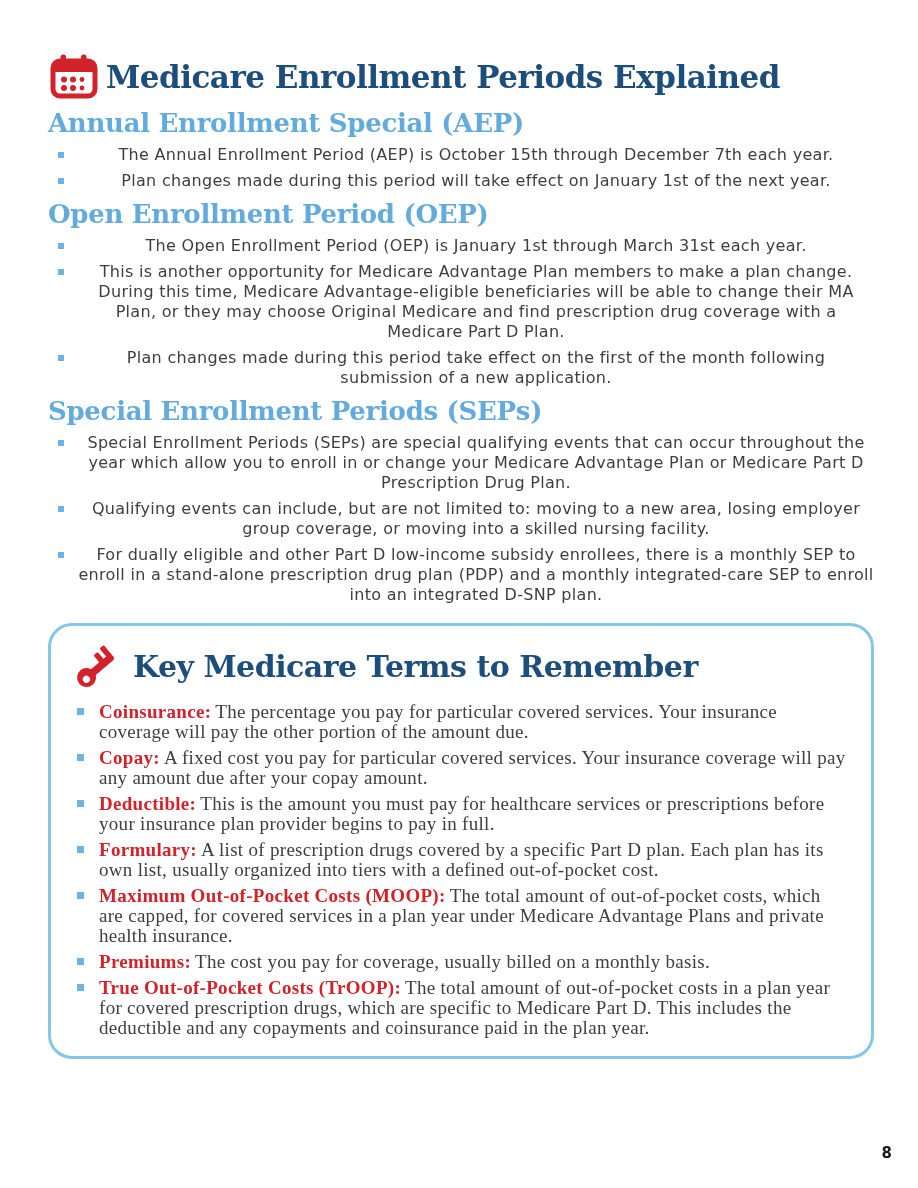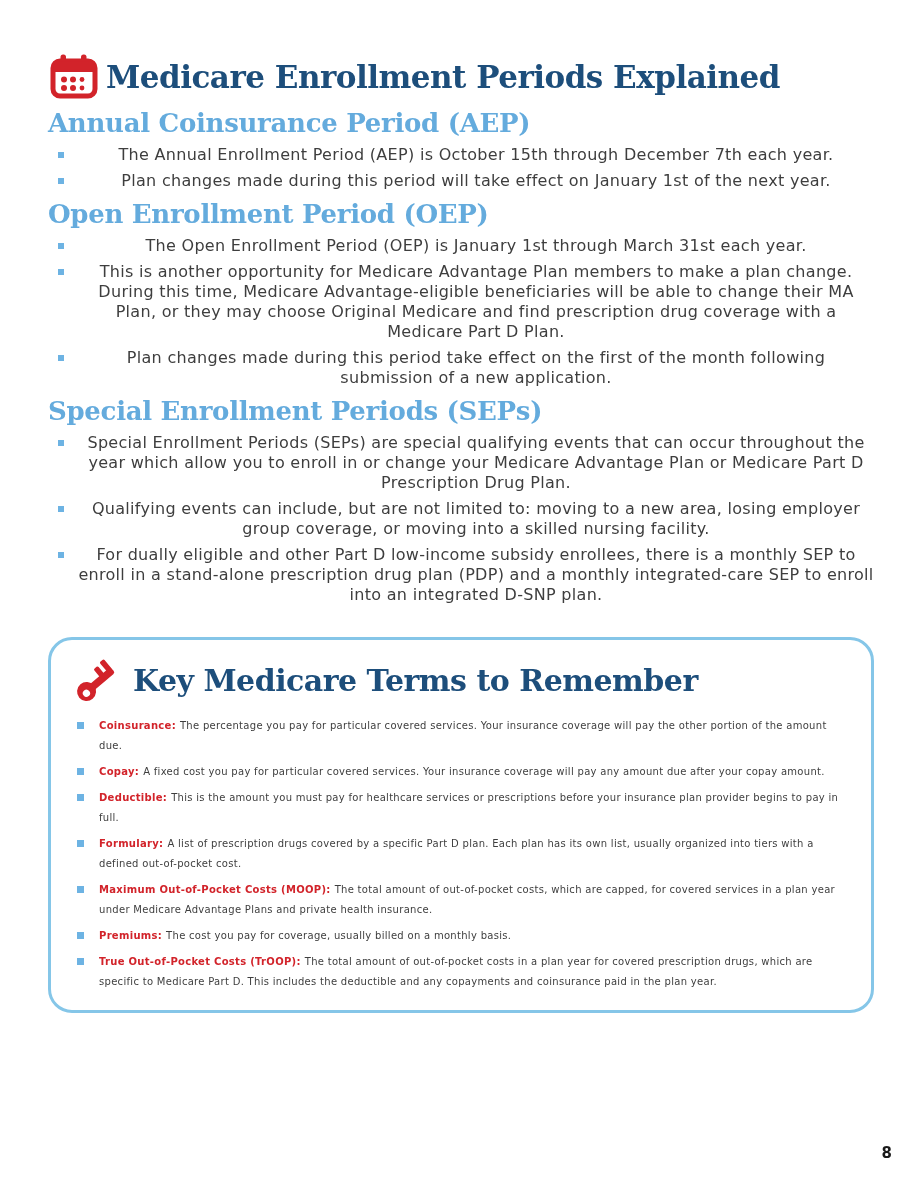--- a/index.html
+++ b/index.html
@@ -49,43 +49,44 @@
   ul.bullets li::before {
     content:"";
     position:absolute;
     left:10px; top:7px;
     width:6px; height:6px;
     background:#6db3e3;
   }
 
   
   .terms-box {
-    margin-top:32px;
+    margin-top:18px;
     border:3.5px solid #85c6e8;
     border-radius:24px;
     padding:16px 24px 12px 20px;
     width:826px;
   }
   .box-header { display:flex; align-items:center; gap:14px; margin:0 0 10px 2px; }
   .box-header h2 {
     font-family:"DejaVu Serif", serif;
     font-weight:bold;
     font-size:30px;
     letter-spacing:-0.5px;
     color:#1d4e7b;
   }
   .icon-key { width:46px; height:50px; flex:0 0 auto; }
   ul.terms { list-style:none; margin:0; }
   ul.terms li {
     position:relative;
     padding-left:28px;
-    font-size:10px;
+    font-size:19px;
     line-height:20px;
     letter-spacing:0.3px;
     margin-bottom:6px;
+    font-family:Liberation Serif, serif;
   }
   ul.terms li::before {
     content:"";
     position:absolute;
     left:6px; top:6px;
     width:7px; height:7px;
     background:#6db3e3;
   }
   .term { color:#d2232a; font-weight:bold; margin-right:4px; }
 
@@ -114,21 +115,21 @@
       <circle cx="23" cy="25.5" r="3" fill="#d2232a"></circle>
       <circle cx="32" cy="25.5" r="2.4" fill="#d2232a"></circle>
       <circle cx="14" cy="34" r="3" fill="#d2232a"></circle>
       <circle cx="23" cy="34" r="3" fill="#d2232a"></circle>
       <circle cx="32" cy="34" r="2.4" fill="#d2232a"></circle>
     </svg>
     <h1>Medicare Enrollment Periods Explained</h1>
   </div>
 
   <section>
-    <h2 class="section-heading">Annual Coinsurance Period (AEP)</h2>
+    <h2 class="section-heading">Annual Enrollment Special (AEP)</h2>
     <ul class="bullets">
       <li>The Annual Enrollment Period (AEP) is October 15th through December 7th each year.</li>
       <li>Plan changes made during this period will take effect on January 1st of the next year.</li>
     </ul>
   </section>
 
   <section>
     <h2 class="section-heading">Open Enrollment Period (OEP)</h2>
     <ul class="bullets">
       <li>The Open Enrollment Period (OEP) is January 1st through March 31st each year.</li>

